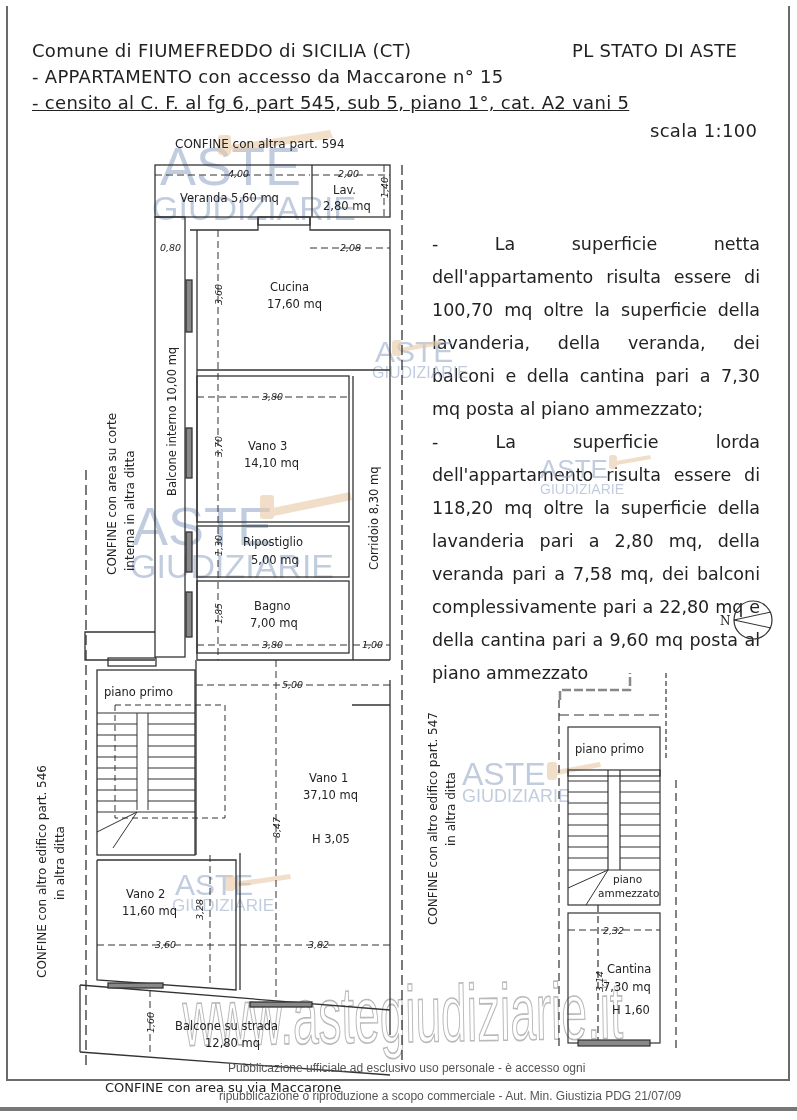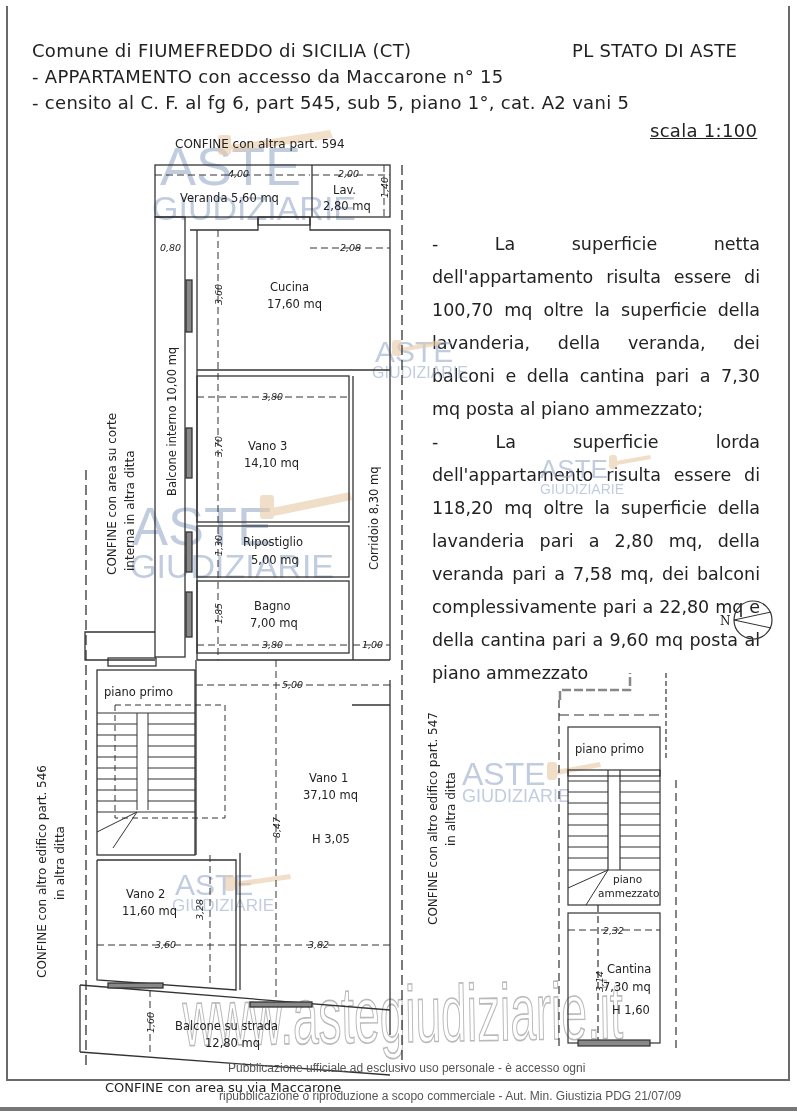--- a/index.html
+++ b/index.html
@@ -21,22 +21,22 @@
 </style>
 </head>
 <body>
 
 <div class="frame"></div>
 <div class="bottom-bar"></div>
 
 <div class="hdr" style="left:32px; top:40px;">Comune di FIUMEFREDDO di SICILIA (CT)</div>
 <div class="hdr" style="left:572px; top:40px;">PL STATO DI ASTE</div>
 <div class="hdr" style="left:32px; top:66px;">- APPARTAMENTO con accesso da Maccarone n° 15</div>
-<div class="hdr" style="left:32px; top:92px;">- censito al C. F. al fg 6, part 545, sub 5, piano 1°, cat. A2 vani 5</div>
-<div class="hdr" style="left:650px; top:120px;text-decoration:underline;">scala 1:100</div>
+<div class="hdr" style="left:32px; top:92px;text-decoration:underline;">- censito al C. F. al fg 6, part 545, sub 5, piano 1°, cat. A2 vani 5</div>
+<div class="hdr" style="left:650px; top:120px;">scala 1:100</div>
 
 <div class="desc">
   <p>-  La superficie netta dell'appartamento risulta essere di 100,70 mq oltre la superficie della lavanderia, della veranda, dei balconi e della cantina pari a 7,30 mq posta al piano ammezzato;</p>
   <p>-  La superficie lorda dell'appartamento risulta essere di 118,20 mq oltre la superficie della lavanderia pari a 2,80 mq, della veranda pari a 7,58 mq, dei balconi complessivamente pari a 22,80 mq e della cantina pari a 9,60 mq posta al piano ammezzato</p>
 </div>
 
 <svg class="plan" width="797" height="1120" viewBox="0 0 797 1120">
 
   <g>
     <text class="wm" x="160" y="185" font-size="54">ASTE</text>

